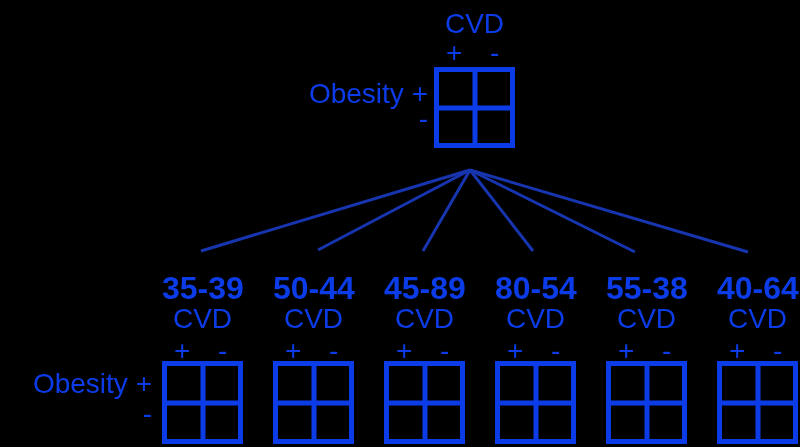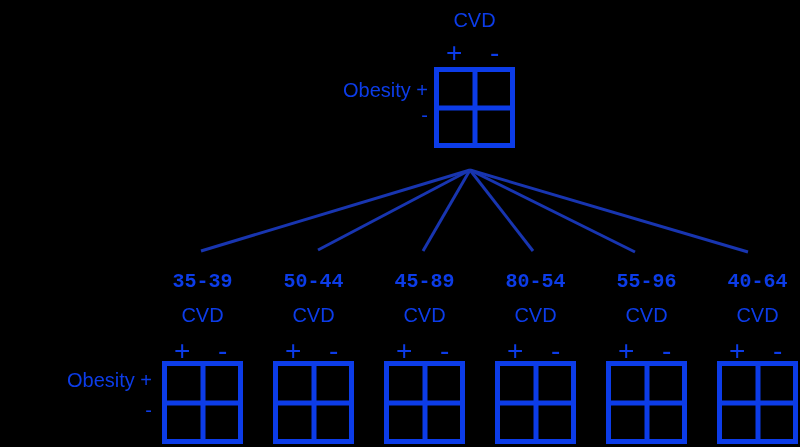--- a/index.html
+++ b/index.html
@@ -11,27 +11,27 @@
   body{
     width:800px;height:447px;
     background:var(--bg);
     overflow:hidden;
     font-family:"Liberation Sans","DejaVu Sans",sans-serif;
   }
   #diagram{position:relative;width:800px;height:447px;}
   .txt{
     position:absolute;
     color:var(--blue);
-    font-size:20px;
+    font-size:28px;
     line-height:1;
     white-space:pre;
   }
   .center{text-align:center;}
   .right{text-align:right;}
-  .age{font-size:20px;font-weight:bold;font-family:Liberation Mono, monospace;}
+  .age{font-size:32px;font-weight:bold;}
   .heads{
     position:absolute;
     display:flex;
     color:var(--blue);
     font-size:28px;
     line-height:1;
   }
   .heads span{flex:1;text-align:center;}
   .t2x2{
     position:absolute;
@@ -134,21 +134,21 @@
       <span>+</span>
       <span>-</span>
     </div>
     <div class="t2x2 s-table">
       <div class="v"></div>
       <div class="h"></div>
     </div>
   </div>
 
   <div class="stratum" style="left:606px;">
-    <div class="txt center age s-age">55-96</div>
+    <div class="txt center age s-age">55-38</div>
     <div class="txt center s-cvd">CVD</div>
     <div class="heads s-heads">
       <span>+</span>
       <span>-</span>
     </div>
     <div class="t2x2 s-table">
       <div class="v"></div>
       <div class="h"></div>
     </div>
   </div>

